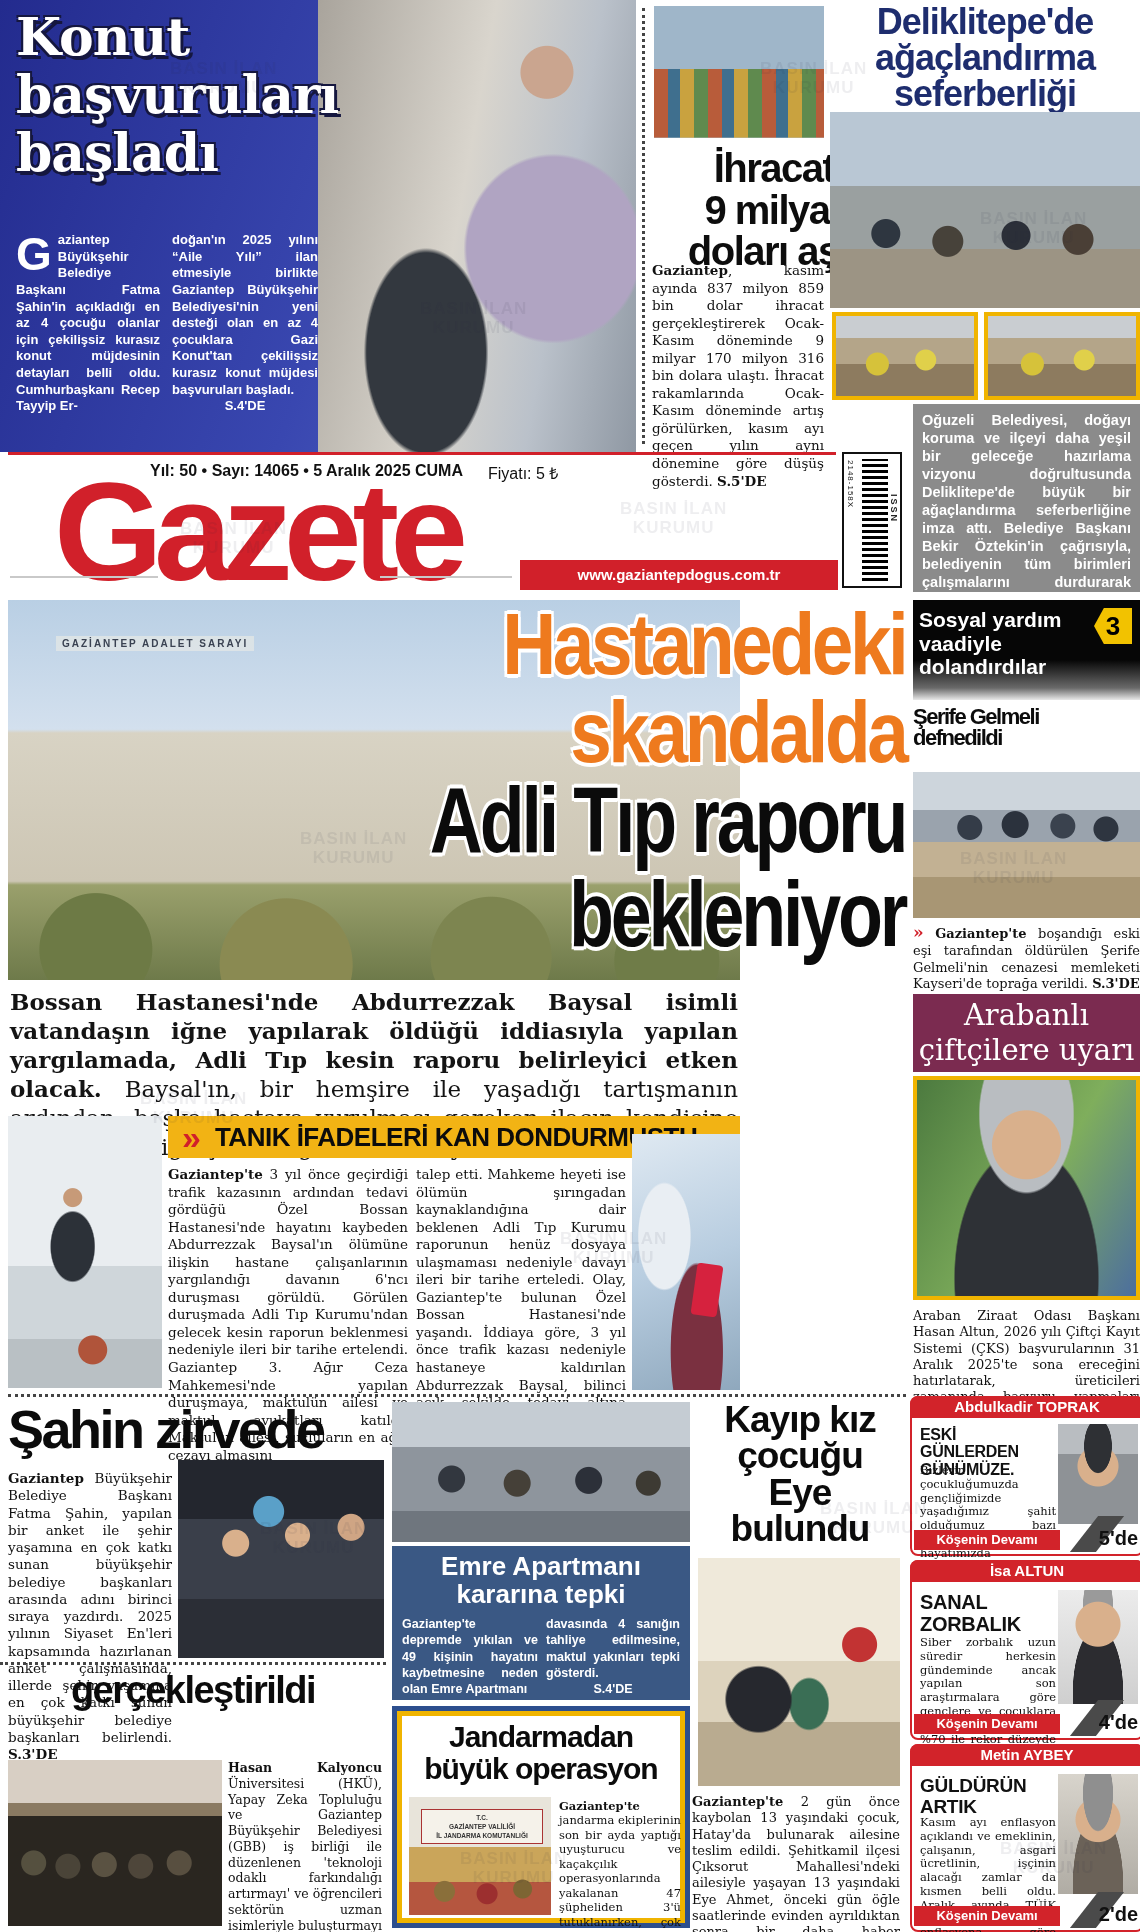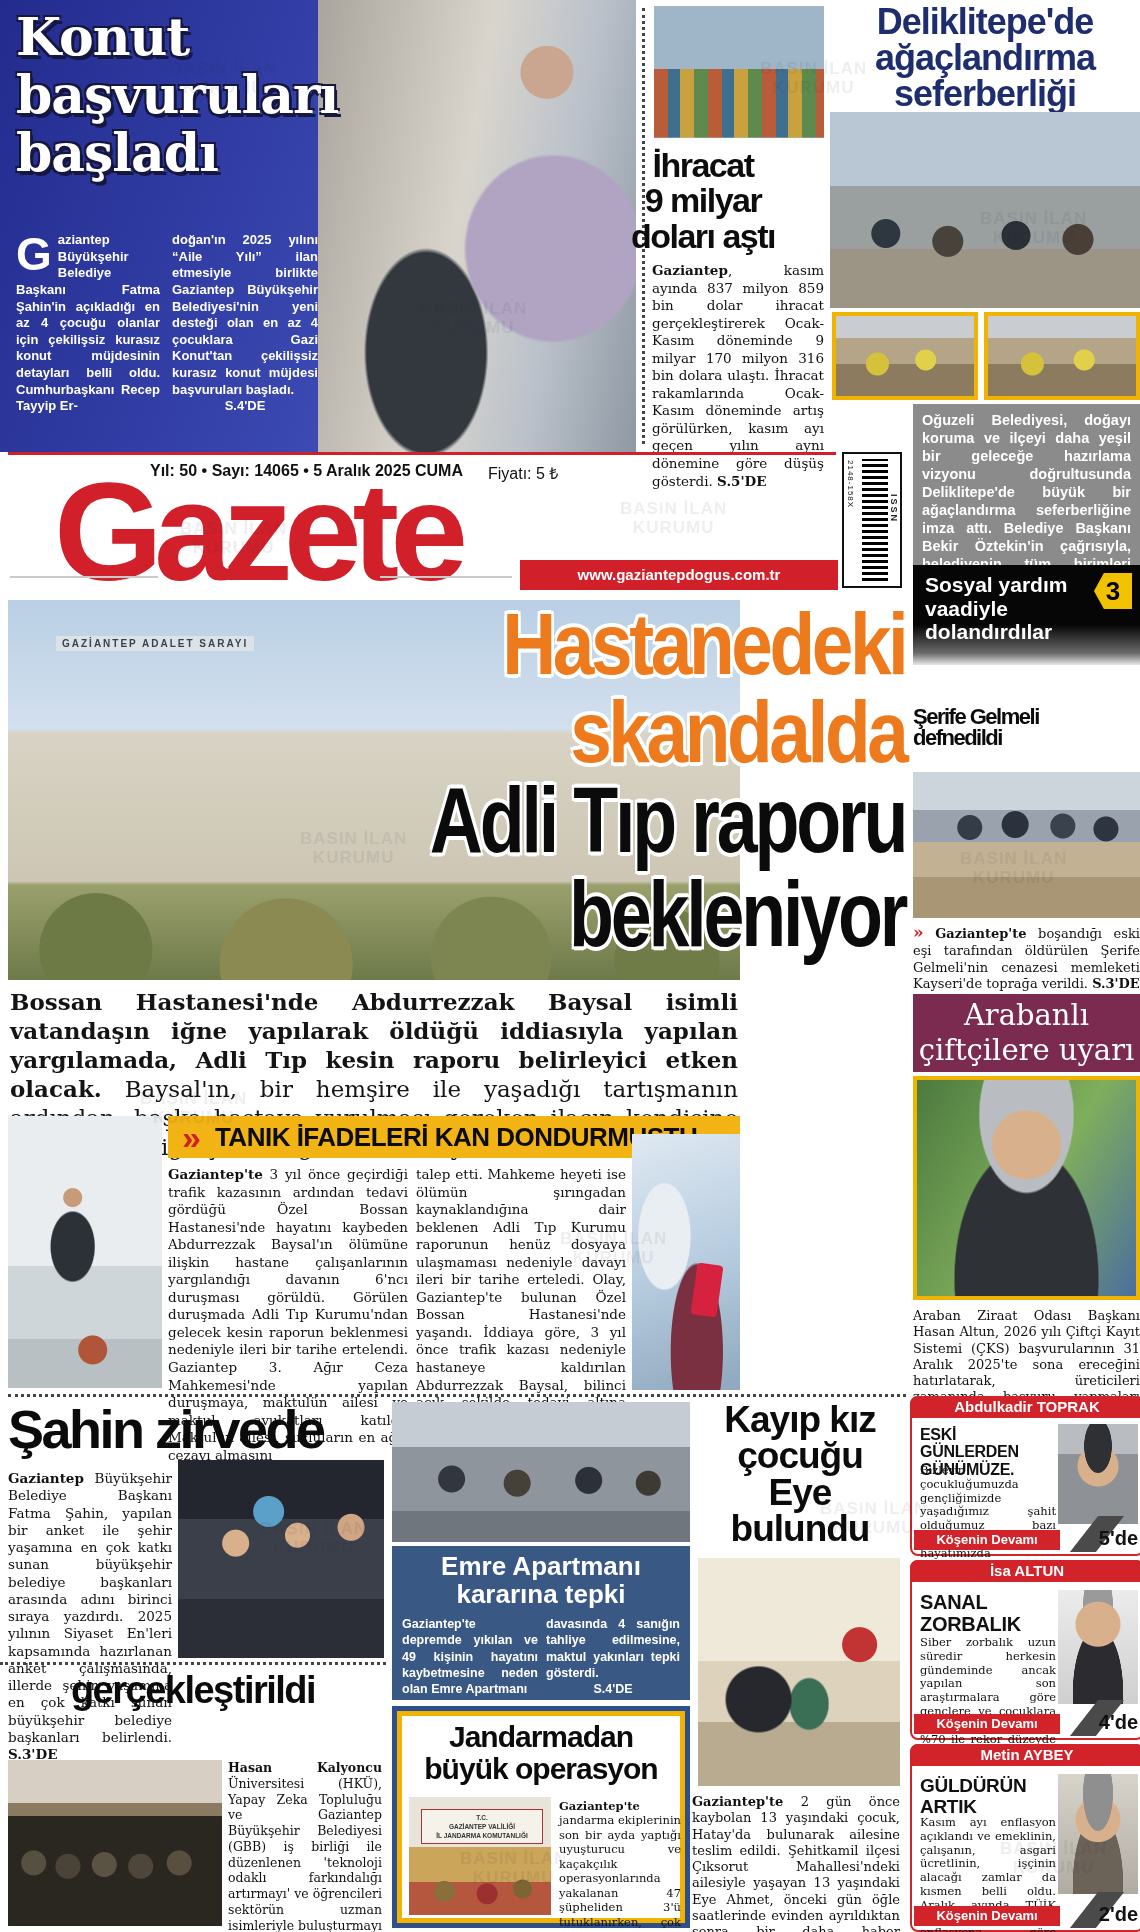--- a/index.html
+++ b/index.html
@@ -141,21 +141,21 @@
     </div>
     <div class="abs just" style="left:172px;top:232px;width:146px;height:212px;color:#fff;font-weight:bold;font-size:13px;line-height:1.28;">
       <span>doğan'ın 2025 yılını “Aile Yılı” ilan etmesiyle birlikte Gaziantep Büyükşehir Belediyesi'nin yeni desteği olan en az 4 çocuklara Gazi Konut'tan çekilişsiz kurasız konut müjdesi başvuruları başladı.</span>
       <div class="ctr b">S.4'DE</div>
     </div>
   </div>
 
   <div class="dotv" style="left:642px;top:8px;height:436px;"></div>
 
   <div class="ph ph-port" style="left:654px;top:6px;width:170px;height:132px;"></div>
-  <div class="abs ctr b" style="left:610px;top:148px;width:186px;font-size:34px;line-height:1.04;letter-spacing:-1.5px;color:#0d0d0d;">
+  <div class="abs ctr b" style="left:681px;top:148px;width:186px;font-size:40px;line-height:1.04;letter-spacing:-1.5px;color:#0d0d0d;">
     <div>İhracat</div>
     <div>9 milyar</div>
     <div>doları aştı</div>
   </div>
   <div class="abs serif just" style="left:652px;top:262px;width:172px;height:180px;font-size:13.5px;line-height:1.3;">
     <span class="b">Gaziantep</span><span>, kasım ayında 837 milyon 859 bin dolar ihracat gerçekleştirerek Ocak-Kasım döneminde 9 milyar 170 milyon 316 bin dolara ulaştı. İhracat rakamlarında Ocak-Kasım döneminde artış görülürken, kasım ayı geçen yılın aynı dönemine göre düşüş gösterdi. </span><span class="b">S.5'DE</span>
   </div>
 
   <div class="abs ctr b" style="left:830px;top:4px;width:310px;font-size:36px;line-height:1.0;letter-spacing:-1px;color:#1e2d6e;">
     <div>Deliklitepe'de</div>
@@ -191,21 +191,21 @@
     <div class="abs" style="left:48px;top:36px;font-size:10px;font-weight:bold;letter-spacing:2px;color:#3a4252;background:rgba(240,238,230,.55);padding:2px 6px;">GAZİANTEP ADALET SARAYI</div>
   </div>
   <div class="mh" style="top:600px;font-size:88px;letter-spacing:-4px;color:#ee7a1e;transform:scaleX(.85);">Hastanedeki</div>
   <div class="mh" style="top:688px;font-size:88px;letter-spacing:-4px;color:#ee7a1e;transform:scaleX(.85);">skandalda</div>
   <div class="mh" style="top:774px;font-size:92px;letter-spacing:-4px;color:#0b0b0b;transform:scaleX(.8);">Adli Tıp raporu</div>
   <div class="mh" style="top:868px;font-size:92px;letter-spacing:-4px;color:#0b0b0b;transform:scaleX(.8);">bekleniyor</div>
   <div class="abs serif just" style="left:10px;top:988px;width:728px;height:122px;font-size:23px;line-height:1.26;color:#141414;">
     <span class="b">Bossan Hastanesi'nde Abdurrezzak Baysal isimli vatandaşın iğne yapılarak öldüğü iddiasıyla yapılan yargılamada, Adli Tıp kesin raporu belirleyici etken olacak.</span><span> Baysal'ın, bir hemşire ile yaşadığı tartışmanın ardından, başka hastaya vurulması gereken ilacın kendisine enjekte edildiği için öldüğü iddia ediliyor.</span>
   </div>
 
-  <div class="abs" style="left:913px;top:565px;width:227px;height:100px;background:linear-gradient(180deg,#060606 0 60%,#6a6a6a 88%,#e8e8e8 100%);box-sizing:border-box;padding:8px 12px;">
+  <div class="abs" style="left:913px;top:600px;width:227px;height:100px;background:linear-gradient(180deg,#060606 0 60%,#6a6a6a 88%,#e8e8e8 100%);box-sizing:border-box;padding:8px 6px;">
     <div style="color:#fff;font-weight:bold;font-size:21px;line-height:1.12;">
       <div>Sosyal yardım</div>
       <div>vaadiyle</div>
       <div>dolandırdılar</div>
     </div>
     <div class="abs ctr" style="right:8px;top:8px;width:38px;height:36px;background:#f2c200;color:#000;font-weight:bold;font-size:26px;line-height:36px;clip-path:polygon(26% 0,100% 0,100% 100%,26% 100%,0 50%);">3</div>
   </div>
   <div class="abs b" style="left:913px;top:706px;width:227px;font-size:22px;line-height:.97;letter-spacing:-1.5px;color:#0b0b0b;">
     <div>Şerife Gelmeli</div>
     <div>defnedildi</div>

